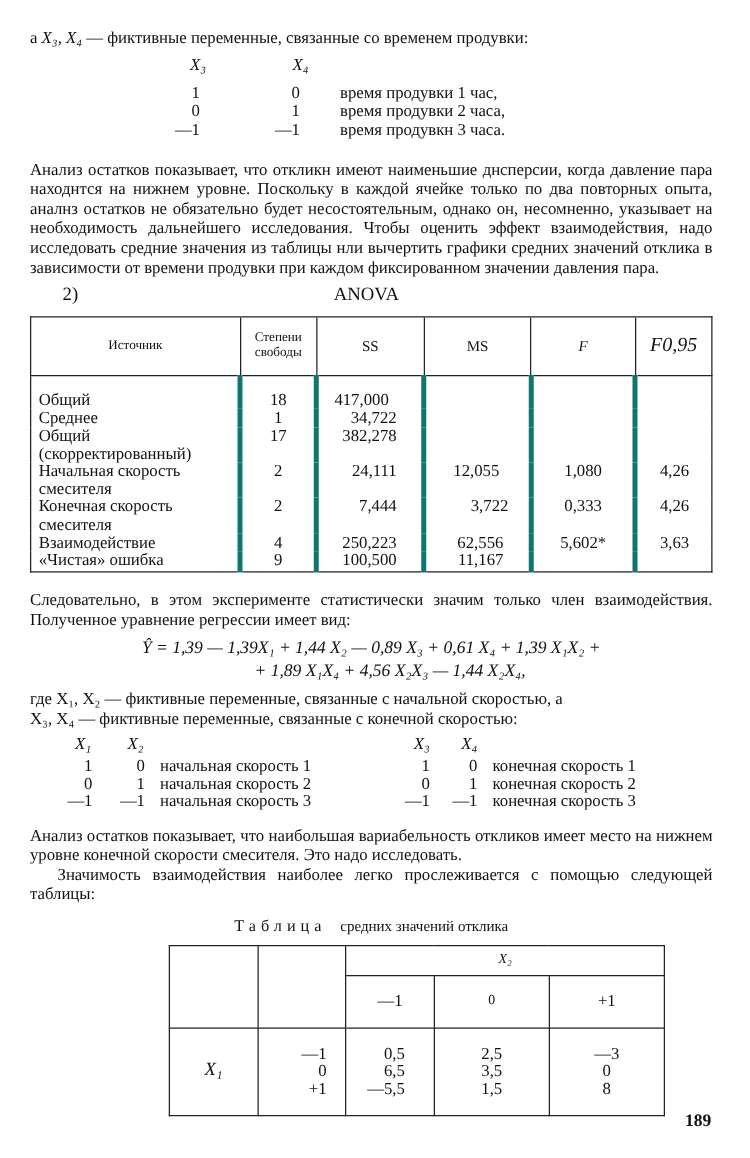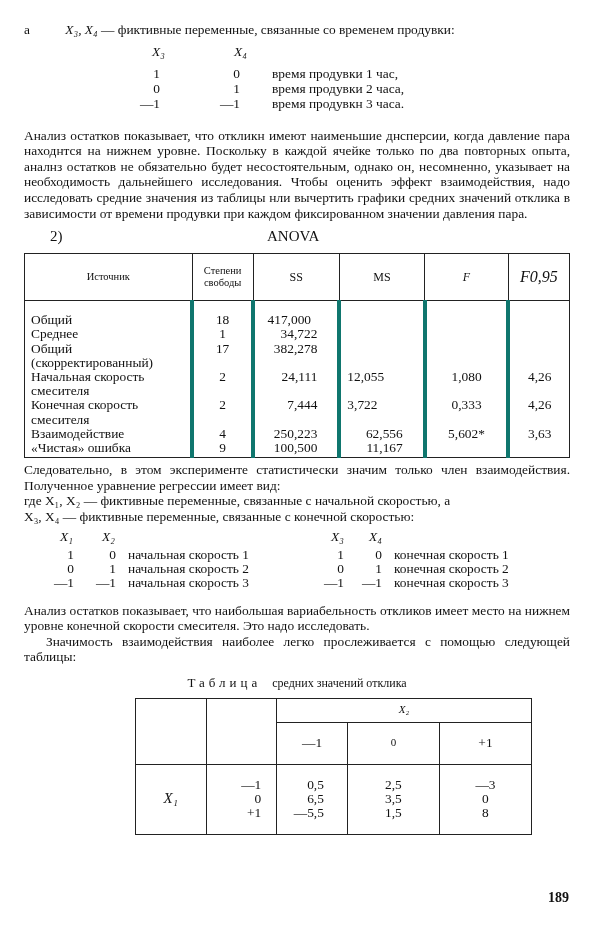--- a/index.html
+++ b/index.html
@@ -1,21 +1,21 @@
 <!DOCTYPE html>
 <html><head>
 <meta charset="utf-8">
 <style>
   html, body { margin:0; padding:0; background:#fff; }
   body { width:600px; height:926px; position:relative; overflow:hidden; color:#111;
          font-family:"Liberation Serif", "DejaVu Serif", serif; }
   .page { position:absolute; left:24px; top:22px; width:546px; font-size:13.4px; line-height:15.6px; }
   .p { text-align:justify; margin:0; }
   .p.indent { text-indent:22px; }
-  .i { font-style:italic;margin-left:32px; }
+  .i { font-style:italic; }
   .codes { position:relative; height:86px; }
   .codes .h { position:absolute; top:6px; font-style:italic; }
   .codes .r { position:absolute; }
   .num { display:inline-block; text-align:right; }
   .sec-head { position:relative; height:22px; margin-top:6px; font-size:15px; }
   table.anova { border-collapse:collapse; width:546px; margin-top:4px; font-size:13.4px; line-height:14.2px; }
   table.anova th { font-weight:normal; font-size:10.5px; line-height:12px; height:44px;
                    border-top:1.5px solid #222; border-bottom:1.5px solid #222; border-left:1px solid #222; }
   table.anova th:first-child { border-left:1.5px solid #222; }
   table.anova th:last-child { border-right:1.5px solid #222; }
@@ -101,29 +101,29 @@
       <td style="text-align:center">17</td>
       <td style="text-align:right;padding-right:20px">382,278</td>
       <td style="text-align:right;padding-right:20px"></td>
       <td style="text-align:center"></td>
       <td style="text-align:center"></td>
     </tr>
     <tr>
       <td>Начальная скорость смесителя</td>
       <td style="text-align:center">2</td>
       <td style="text-align:right;padding-right:20px">24,111</td>
-      <td style="text-align:left;padding-right:8px">12,055</td>
+      <td style="text-align:center;padding-right:8px">12,055</td>
       <td style="text-align:center">1,080</td>
       <td style="text-align:center">4,26</td>
     </tr>
     <tr>
       <td>Конечная скорость смесителя</td>
       <td style="text-align:center">2</td>
       <td style="text-align:right;padding-right:20px">7,444</td>
-      <td style="text-align:left;padding-right:16px">3,722</td>
+      <td style="text-align:right;padding-right:16px">3,722</td>
       <td style="text-align:center">0,333</td>
       <td style="text-align:center">4,26</td>
     </tr>
     <tr>
       <td>Взаимодействие</td>
       <td style="text-align:center">4</td>
       <td style="text-align:right;padding-right:20px">250,223</td>
       <td style="text-align:right;padding-right:20px">62,556</td>
       <td style="text-align:center">5,602*</td>
       <td style="text-align:center">3,63</td>
@@ -132,22 +132,26 @@
       <td>«Чистая» ошибка</td>
       <td style="text-align:center">9</td>
       <td style="text-align:right;padding-right:20px">100,500</td>
       <td style="text-align:right;padding-right:20px">11,167</td>
       <td style="text-align:center"></td>
       <td style="text-align:center"></td>
     </tr>
   </tbody>
     </table>
 
-  <p class="p" style="margin-top:4px">Следовательно, в этом эксперименте статистически значим только член взаимодействия. Полученное уравнение регрессии имеет вид:</p>
-
+  <p class="p" style="margin-top:14px">Следовательно, в этом эксперименте статистически значим только член взаимодействия. Полученное уравнение регрессии имеет вид:</p>
+
+  <div class="eq">
+    <div>Ŷ = 1,39 — 1,39X₁ + 1,44 X₂ — 0,89 X₃ + 0,61 X₄ + 1,39 X₁X₂ +</div>
+    <div style="padding-left:30px">+ 1,89 X₁X₄ + 4,56 X₂X₃ — 1,44 X₂X₄,</div>
+  </div>
 
   <p class="p">
     <span>где X₁, X₂ — фиктивные переменные, связанные с начальной скоростью, а</span><br>
     <span>X₃, X₄ — фиктивные переменные, связанные с конечной скоростью:</span>
   </p>
 
   <div class="codes" style="height:66px">
     <span class="h" style="left:36px;top:4px">X₁</span>
     <span class="h" style="left:78px;top:4px">X₂</span>
     <span class="h" style="left:307px;top:4px">X₃</span>

